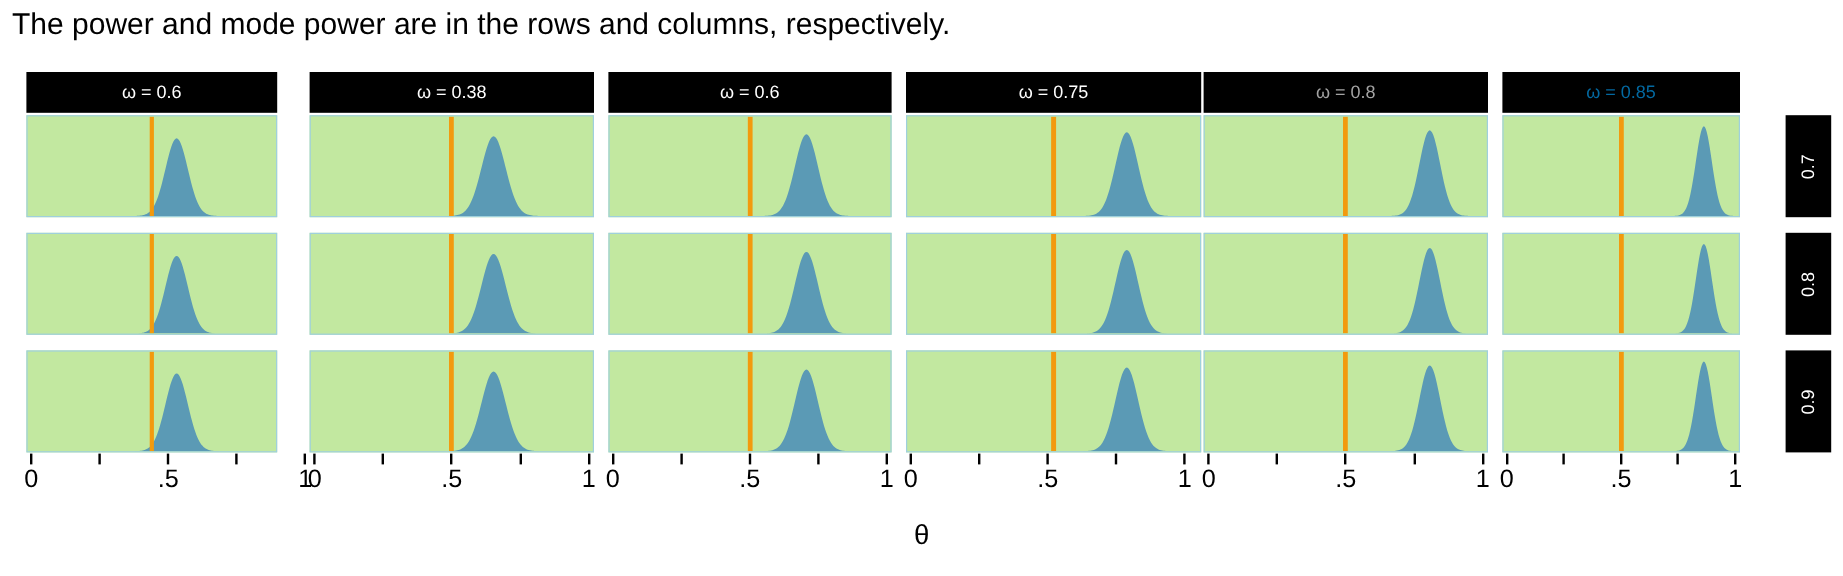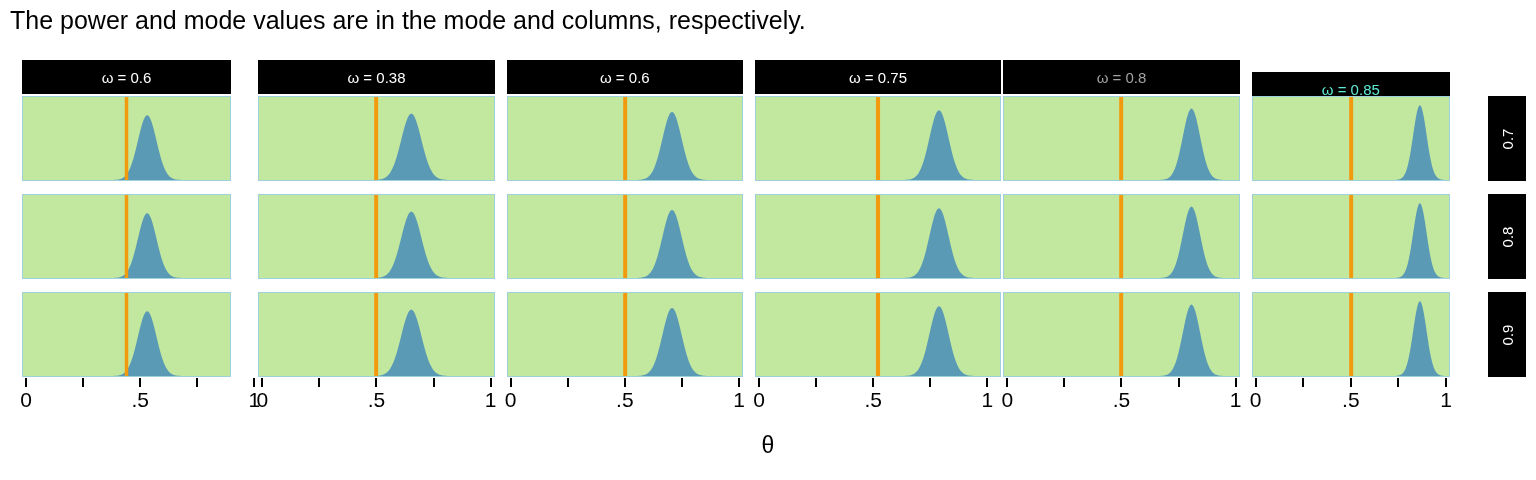--- a/index.html
+++ b/index.html
@@ -144,21 +144,21 @@
     text-align: center;
     font-size: 23px;
     color: #000000;
   }
 </style>
 </head>
 <body>
 
 <div id="figure">
 
-  <div id="fig-title">The power and mode values are in the mode and columns, respectively.</div>
+  <div id="fig-title">The power and mode power are in the rows and columns, respectively.</div>
 
   <div id="facet-grid">
       <div class="facet-col" style="left: 0px; width: 209px; margin-left: 12px;">
         <div class="col-strip" style="background: rgb(0, 0, 0); color: rgb(255, 255, 255); width: 100%;">ω = 0.6</div>
         <div class="panel r0" style="top: 36px; height: 85px; background: rgb(194, 232, 160); border-color: rgb(159, 208, 221); width: 100%;">
           <svg class="panel-svg" viewBox="0 0 236.33333333333334 85" preserveAspectRatio="none">
             <path d="M 0 85 L 0.00 85.00 L 0.98 85.00 L 1.97 85.00 L 2.95 85.00 L 3.94 85.00 L 4.92 85.00 L 5.91 85.00 L 6.89 85.00 L 7.88 85.00 L 8.86 85.00 L 9.85 85.00 L 10.83 85.00 L 11.82 85.00 L 12.80 85.00 L 13.79 85.00 L 14.77 85.00 L 15.76 85.00 L 16.74 85.00 L 17.73 85.00 L 18.71 85.00 L 19.69 85.00 L 20.68 85.00 L 21.66 85.00 L 22.65 85.00 L 23.63 85.00 L 24.62 85.00 L 25.60 85.00 L 26.59 85.00 L 27.57 85.00 L 28.56 85.00 L 29.54 85.00 L 30.53 85.00 L 31.51 85.00 L 32.50 85.00 L 33.48 85.00 L 34.47 85.00 L 35.45 85.00 L 36.43 85.00 L 37.42 85.00 L 38.40 85.00 L 39.39 85.00 L 40.37 85.00 L 41.36 85.00 L 42.34 85.00 L 43.33 85.00 L 44.31 85.00 L 45.30 85.00 L 46.28 85.00 L 47.27 85.00 L 48.25 85.00 L 49.24 85.00 L 50.22 85.00 L 51.21 85.00 L 52.19 85.00 L 53.18 85.00 L 54.16 85.00 L 55.14 85.00 L 56.13 85.00 L 57.11 85.00 L 58.10 85.00 L 59.08 85.00 L 60.07 85.00 L 61.05 85.00 L 62.04 85.00 L 63.02 85.00 L 64.01 85.00 L 64.99 85.00 L 65.98 85.00 L 66.96 85.00 L 67.95 85.00 L 68.93 85.00 L 69.92 85.00 L 70.90 85.00 L 71.88 85.00 L 72.87 85.00 L 73.85 85.00 L 74.84 85.00 L 75.82 85.00 L 76.81 85.00 L 77.79 85.00 L 78.78 85.00 L 79.76 85.00 L 80.75 85.00 L 81.73 85.00 L 82.72 85.00 L 83.70 85.00 L 84.69 85.00 L 85.67 85.00 L 86.66 85.00 L 87.64 85.00 L 88.63 85.00 L 89.61 85.00 L 90.59 85.00 L 91.58 85.00 L 92.56 85.00 L 93.55 85.00 L 94.53 85.00 L 95.52 84.99 L 96.50 84.99 L 97.49 84.99 L 98.47 84.98 L 99.46 84.98 L 100.44 84.97 L 101.43 84.95 L 102.41 84.93 L 103.40 84.90 L 104.38 84.86 L 105.37 84.81 L 106.35 84.74 L 107.33 84.65 L 108.32 84.53 L 109.30 84.38 L 110.29 84.18 L 111.27 83.92 L 112.26 83.60 L 113.24 83.20 L 114.23 82.70 L 115.21 82.09 L 116.20 81.34 L 117.18 80.45 L 118.17 79.39 L 119.15 78.13 L 120.14 76.67 L 121.12 74.99 L 122.11 73.06 L 123.09 70.89 L 124.08 68.47 L 125.06 65.79 L 126.04 62.87 L 127.03 59.73 L 128.01 56.38 L 129.00 52.87 L 129.98 49.24 L 130.97 45.53 L 131.95 41.81 L 132.94 38.15 L 133.92 34.61 L 134.91 31.26 L 135.89 28.18 L 136.88 25.44 L 137.86 23.09 L 138.85 21.21 L 139.83 19.83 L 140.82 18.98 L 141.80 18.70 L 142.78 18.98 L 143.77 19.83 L 144.75 21.21 L 145.74 23.09 L 146.72 25.44 L 147.71 28.18 L 148.69 31.26 L 149.68 34.61 L 150.66 38.15 L 151.65 41.81 L 152.63 45.53 L 153.62 49.24 L 154.60 52.87 L 155.59 56.38 L 156.57 59.73 L 157.56 62.87 L 158.54 65.79 L 159.53 68.47 L 160.51 70.89 L 161.49 73.06 L 162.48 74.99 L 163.46 76.67 L 164.45 78.13 L 165.43 79.39 L 166.42 80.45 L 167.40 81.34 L 168.39 82.09 L 169.37 82.70 L 170.36 83.20 L 171.34 83.60 L 172.33 83.92 L 173.31 84.18 L 174.30 84.38 L 175.28 84.53 L 176.27 84.65 L 177.25 84.74 L 178.23 84.81 L 179.22 84.86 L 180.20 84.90 L 181.19 84.93 L 182.17 84.95 L 183.16 84.97 L 184.14 84.98 L 185.13 84.98 L 186.11 84.99 L 187.10 84.99 L 188.08 84.99 L 189.07 85.00 L 190.05 85.00 L 191.04 85.00 L 192.02 85.00 L 193.01 85.00 L 193.99 85.00 L 194.97 85.00 L 195.96 85.00 L 196.94 85.00 L 197.93 85.00 L 198.91 85.00 L 199.90 85.00 L 200.88 85.00 L 201.87 85.00 L 202.85 85.00 L 203.84 85.00 L 204.82 85.00 L 205.81 85.00 L 206.79 85.00 L 207.78 85.00 L 208.76 85.00 L 209.75 85.00 L 210.73 85.00 L 211.72 85.00 L 212.70 85.00 L 213.68 85.00 L 214.67 85.00 L 215.65 85.00 L 216.64 85.00 L 217.62 85.00 L 218.61 85.00 L 219.59 85.00 L 220.58 85.00 L 221.56 85.00 L 222.55 85.00 L 223.53 85.00 L 224.52 85.00 L 225.50 85.00 L 226.49 85.00 L 227.47 85.00 L 228.46 85.00 L 229.44 85.00 L 230.43 85.00 L 231.41 85.00 L 232.39 85.00 L 233.38 85.00 L 234.36 85.00 L 235.35 85.00 L 236.33 85.00 L 236.33333333333334 85 Z" fill="#5b9ab5"></path>
             <rect x="116.17" y="0" width="4" height="85" fill="#f29a0e"></rect>
           </svg>
         </div>
@@ -313,21 +313,21 @@
           <div class="axis-ticks">
             <div class="tick" style="left: 4px; background: rgb(0, 0, 0);"></div>
             <div class="tick" style="left: 61.0833px; background: rgb(0, 0, 0);"></div>
             <div class="tick" style="left: 118.167px; background: rgb(0, 0, 0);"></div>
             <div class="tick" style="left: 175.25px; background: rgb(0, 0, 0);"></div>
             <div class="tick" style="left: 232.333px; background: rgb(0, 0, 0);"></div>
           </div>
         </div>
       </div>
       <div class="facet-col" style="left: 1241.67px; width: 236.333px;">
-        <div class="col-strip" style="background: rgb(0, 0, 0); color: #5eead4; width: 198.333px; margin-top: 12px;">ω = 0.85</div>
+        <div class="col-strip" style="background: rgb(0, 0, 0); color: #0369a1; width: 198.333px;">ω = 0.85</div>
         <div class="panel r0" style="top: 36px; height: 85px; background: rgb(194, 232, 160); border-color: rgb(159, 208, 221); width: 198.333px;">
           <svg class="panel-svg" viewBox="0 0 198.33333333333334 85" preserveAspectRatio="none">
             <path d="M 0 85 L 0.00 85.00 L 0.83 85.00 L 1.65 85.00 L 2.48 85.00 L 3.31 85.00 L 4.13 85.00 L 4.96 85.00 L 5.78 85.00 L 6.61 85.00 L 7.44 85.00 L 8.26 85.00 L 9.09 85.00 L 9.92 85.00 L 10.74 85.00 L 11.57 85.00 L 12.40 85.00 L 13.22 85.00 L 14.05 85.00 L 14.88 85.00 L 15.70 85.00 L 16.53 85.00 L 17.35 85.00 L 18.18 85.00 L 19.01 85.00 L 19.83 85.00 L 20.66 85.00 L 21.49 85.00 L 22.31 85.00 L 23.14 85.00 L 23.97 85.00 L 24.79 85.00 L 25.62 85.00 L 26.44 85.00 L 27.27 85.00 L 28.10 85.00 L 28.92 85.00 L 29.75 85.00 L 30.58 85.00 L 31.40 85.00 L 32.23 85.00 L 33.06 85.00 L 33.88 85.00 L 34.71 85.00 L 35.53 85.00 L 36.36 85.00 L 37.19 85.00 L 38.01 85.00 L 38.84 85.00 L 39.67 85.00 L 40.49 85.00 L 41.32 85.00 L 42.15 85.00 L 42.97 85.00 L 43.80 85.00 L 44.63 85.00 L 45.45 85.00 L 46.28 85.00 L 47.10 85.00 L 47.93 85.00 L 48.76 85.00 L 49.58 85.00 L 50.41 85.00 L 51.24 85.00 L 52.06 85.00 L 52.89 85.00 L 53.72 85.00 L 54.54 85.00 L 55.37 85.00 L 56.19 85.00 L 57.02 85.00 L 57.85 85.00 L 58.67 85.00 L 59.50 85.00 L 60.33 85.00 L 61.15 85.00 L 61.98 85.00 L 62.81 85.00 L 63.63 85.00 L 64.46 85.00 L 65.28 85.00 L 66.11 85.00 L 66.94 85.00 L 67.76 85.00 L 68.59 85.00 L 69.42 85.00 L 70.24 85.00 L 71.07 85.00 L 71.90 85.00 L 72.72 85.00 L 73.55 85.00 L 74.38 85.00 L 75.20 85.00 L 76.03 85.00 L 76.85 85.00 L 77.68 85.00 L 78.51 85.00 L 79.33 85.00 L 80.16 85.00 L 80.99 85.00 L 81.81 85.00 L 82.64 85.00 L 83.47 85.00 L 84.29 85.00 L 85.12 85.00 L 85.94 85.00 L 86.77 85.00 L 87.60 85.00 L 88.42 85.00 L 89.25 85.00 L 90.08 85.00 L 90.90 85.00 L 91.73 85.00 L 92.56 85.00 L 93.38 85.00 L 94.21 85.00 L 95.03 85.00 L 95.86 85.00 L 96.69 85.00 L 97.51 85.00 L 98.34 85.00 L 99.17 85.00 L 99.99 85.00 L 100.82 85.00 L 101.65 85.00 L 102.47 85.00 L 103.30 85.00 L 104.13 85.00 L 104.95 85.00 L 105.78 85.00 L 106.60 85.00 L 107.43 85.00 L 108.26 85.00 L 109.08 85.00 L 109.91 85.00 L 110.74 85.00 L 111.56 85.00 L 112.39 85.00 L 113.22 85.00 L 114.04 85.00 L 114.87 85.00 L 115.69 85.00 L 116.52 85.00 L 117.35 85.00 L 118.17 85.00 L 119.00 85.00 L 119.83 85.00 L 120.65 85.00 L 121.48 85.00 L 122.31 85.00 L 123.13 85.00 L 123.96 85.00 L 124.78 85.00 L 125.61 85.00 L 126.44 85.00 L 127.26 85.00 L 128.09 85.00 L 128.92 85.00 L 129.74 85.00 L 130.57 85.00 L 131.40 85.00 L 132.22 85.00 L 133.05 85.00 L 133.88 85.00 L 134.70 85.00 L 135.53 85.00 L 136.35 85.00 L 137.18 85.00 L 138.01 85.00 L 138.83 85.00 L 139.66 84.99 L 140.49 84.99 L 141.31 84.98 L 142.14 84.96 L 142.97 84.94 L 143.79 84.91 L 144.62 84.86 L 145.44 84.79 L 146.27 84.68 L 147.10 84.52 L 147.92 84.30 L 148.75 83.99 L 149.58 83.56 L 150.40 82.98 L 151.23 82.21 L 152.06 81.21 L 152.88 79.91 L 153.71 78.29 L 154.53 76.27 L 155.36 73.81 L 156.19 70.88 L 157.01 67.44 L 157.84 63.50 L 158.67 59.06 L 159.49 54.16 L 160.32 48.90 L 161.15 43.36 L 161.97 37.69 L 162.80 32.05 L 163.63 26.62 L 164.45 21.59 L 165.28 17.16 L 166.10 13.50 L 166.93 10.76 L 167.76 9.07 L 168.58 8.50 L 169.41 9.07 L 170.24 10.76 L 171.06 13.50 L 171.89 17.16 L 172.72 21.59 L 173.54 26.62 L 174.37 32.05 L 175.19 37.69 L 176.02 43.36 L 176.85 48.90 L 177.67 54.16 L 178.50 59.06 L 179.33 63.50 L 180.15 67.44 L 180.98 70.88 L 181.81 73.81 L 182.63 76.27 L 183.46 78.29 L 184.28 79.91 L 185.11 81.21 L 185.94 82.21 L 186.76 82.98 L 187.59 83.56 L 188.42 83.99 L 189.24 84.30 L 190.07 84.52 L 190.90 84.68 L 191.72 84.79 L 192.55 84.86 L 193.38 84.91 L 194.20 84.94 L 195.03 84.96 L 195.85 84.98 L 196.68 84.99 L 197.51 84.99 L 198.33 85.00 L 198.33333333333334 85 Z" fill="#5b9ab5"></path>
             <rect x="97.17" y="0" width="4" height="85" fill="#f29a0e"></rect>
           </svg>
         </div>
         <div class="panel r1" style="top: 134px; height: 85px; background: rgb(194, 232, 160); border-color: rgb(159, 208, 221); width: 198.333px;">
           <svg class="panel-svg" viewBox="0 0 198.33333333333334 85" preserveAspectRatio="none">
             <path d="M 0 85 L 0.00 85.00 L 0.83 85.00 L 1.65 85.00 L 2.48 85.00 L 3.31 85.00 L 4.13 85.00 L 4.96 85.00 L 5.78 85.00 L 6.61 85.00 L 7.44 85.00 L 8.26 85.00 L 9.09 85.00 L 9.92 85.00 L 10.74 85.00 L 11.57 85.00 L 12.40 85.00 L 13.22 85.00 L 14.05 85.00 L 14.88 85.00 L 15.70 85.00 L 16.53 85.00 L 17.35 85.00 L 18.18 85.00 L 19.01 85.00 L 19.83 85.00 L 20.66 85.00 L 21.49 85.00 L 22.31 85.00 L 23.14 85.00 L 23.97 85.00 L 24.79 85.00 L 25.62 85.00 L 26.44 85.00 L 27.27 85.00 L 28.10 85.00 L 28.92 85.00 L 29.75 85.00 L 30.58 85.00 L 31.40 85.00 L 32.23 85.00 L 33.06 85.00 L 33.88 85.00 L 34.71 85.00 L 35.53 85.00 L 36.36 85.00 L 37.19 85.00 L 38.01 85.00 L 38.84 85.00 L 39.67 85.00 L 40.49 85.00 L 41.32 85.00 L 42.15 85.00 L 42.97 85.00 L 43.80 85.00 L 44.63 85.00 L 45.45 85.00 L 46.28 85.00 L 47.10 85.00 L 47.93 85.00 L 48.76 85.00 L 49.58 85.00 L 50.41 85.00 L 51.24 85.00 L 52.06 85.00 L 52.89 85.00 L 53.72 85.00 L 54.54 85.00 L 55.37 85.00 L 56.19 85.00 L 57.02 85.00 L 57.85 85.00 L 58.67 85.00 L 59.50 85.00 L 60.33 85.00 L 61.15 85.00 L 61.98 85.00 L 62.81 85.00 L 63.63 85.00 L 64.46 85.00 L 65.28 85.00 L 66.11 85.00 L 66.94 85.00 L 67.76 85.00 L 68.59 85.00 L 69.42 85.00 L 70.24 85.00 L 71.07 85.00 L 71.90 85.00 L 72.72 85.00 L 73.55 85.00 L 74.38 85.00 L 75.20 85.00 L 76.03 85.00 L 76.85 85.00 L 77.68 85.00 L 78.51 85.00 L 79.33 85.00 L 80.16 85.00 L 80.99 85.00 L 81.81 85.00 L 82.64 85.00 L 83.47 85.00 L 84.29 85.00 L 85.12 85.00 L 85.94 85.00 L 86.77 85.00 L 87.60 85.00 L 88.42 85.00 L 89.25 85.00 L 90.08 85.00 L 90.90 85.00 L 91.73 85.00 L 92.56 85.00 L 93.38 85.00 L 94.21 85.00 L 95.03 85.00 L 95.86 85.00 L 96.69 85.00 L 97.51 85.00 L 98.34 85.00 L 99.17 85.00 L 99.99 85.00 L 100.82 85.00 L 101.65 85.00 L 102.47 85.00 L 103.30 85.00 L 104.13 85.00 L 104.95 85.00 L 105.78 85.00 L 106.60 85.00 L 107.43 85.00 L 108.26 85.00 L 109.08 85.00 L 109.91 85.00 L 110.74 85.00 L 111.56 85.00 L 112.39 85.00 L 113.22 85.00 L 114.04 85.00 L 114.87 85.00 L 115.69 85.00 L 116.52 85.00 L 117.35 85.00 L 118.17 85.00 L 119.00 85.00 L 119.83 85.00 L 120.65 85.00 L 121.48 85.00 L 122.31 85.00 L 123.13 85.00 L 123.96 85.00 L 124.78 85.00 L 125.61 85.00 L 126.44 85.00 L 127.26 85.00 L 128.09 85.00 L 128.92 85.00 L 129.74 85.00 L 130.57 85.00 L 131.40 85.00 L 132.22 85.00 L 133.05 85.00 L 133.88 85.00 L 134.70 85.00 L 135.53 85.00 L 136.35 85.00 L 137.18 85.00 L 138.01 85.00 L 138.83 85.00 L 139.66 84.99 L 140.49 84.99 L 141.31 84.98 L 142.14 84.96 L 142.97 84.94 L 143.79 84.91 L 144.62 84.86 L 145.44 84.79 L 146.27 84.68 L 147.10 84.52 L 147.92 84.30 L 148.75 83.99 L 149.58 83.56 L 150.40 82.98 L 151.23 82.21 L 152.06 81.21 L 152.88 79.91 L 153.71 78.29 L 154.53 76.27 L 155.36 73.81 L 156.19 70.88 L 157.01 67.44 L 157.84 63.50 L 158.67 59.06 L 159.49 54.16 L 160.32 48.90 L 161.15 43.36 L 161.97 37.69 L 162.80 32.05 L 163.63 26.62 L 164.45 21.59 L 165.28 17.16 L 166.10 13.50 L 166.93 10.76 L 167.76 9.07 L 168.58 8.50 L 169.41 9.07 L 170.24 10.76 L 171.06 13.50 L 171.89 17.16 L 172.72 21.59 L 173.54 26.62 L 174.37 32.05 L 175.19 37.69 L 176.02 43.36 L 176.85 48.90 L 177.67 54.16 L 178.50 59.06 L 179.33 63.50 L 180.15 67.44 L 180.98 70.88 L 181.81 73.81 L 182.63 76.27 L 183.46 78.29 L 184.28 79.91 L 185.11 81.21 L 185.94 82.21 L 186.76 82.98 L 187.59 83.56 L 188.42 83.99 L 189.24 84.30 L 190.07 84.52 L 190.90 84.68 L 191.72 84.79 L 192.55 84.86 L 193.38 84.91 L 194.20 84.94 L 195.03 84.96 L 195.85 84.98 L 196.68 84.99 L 197.51 84.99 L 198.33 85.00 L 198.33333333333334 85 Z" fill="#5b9ab5"></path>
             <rect x="97.17" y="0" width="4" height="85" fill="#f29a0e"></rect>

